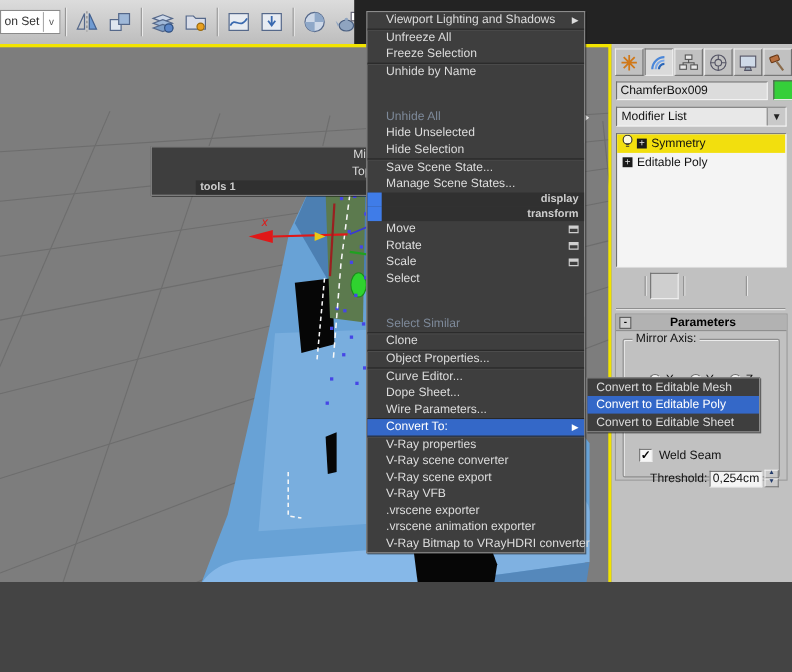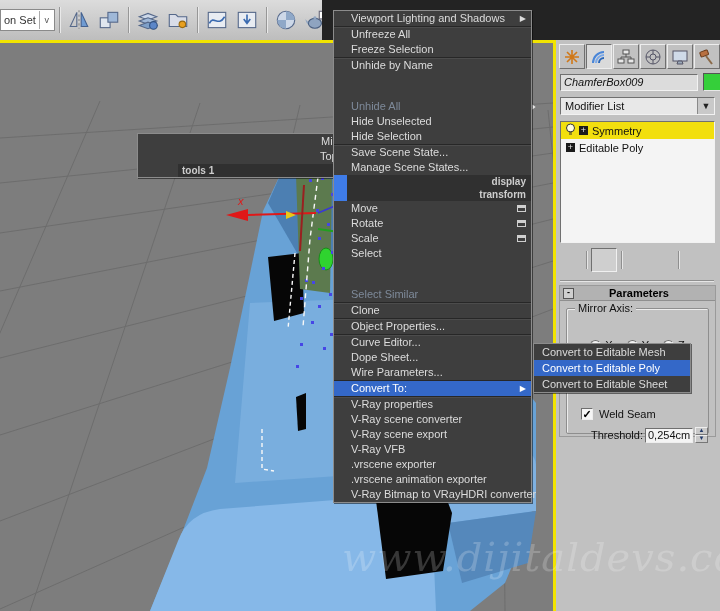--- a/index.html
+++ b/index.html
@@ -1,16 +1,16 @@
 <!DOCTYPE html>
 <html><head>
 <meta charset="utf-8">
 <style>
   html,body{margin:0;padding:0;background:#444;}
-  .screen{position:relative;width:720px;height:611px;overflow:hidden;background:#7d7d7d;
+  .screen{position:relative;width:720px;height:529px;overflow:hidden;background:#7d7d7d;
           font-family:"Liberation Sans",sans-serif;font-size:11px;-webkit-font-smoothing:antialiased;}
 
   
   .toolbar{position:absolute;left:0;top:0;width:720px;height:40px;
            background:linear-gradient(#dcdcdc,#bdbdbd);z-index:10;display:flex;align-items:center;}
   .toolbar-dark{position:absolute;left:322px;top:0;width:398px;height:40px;background:#232323;z-index:11;}
   .tb-combo{display:flex;align-items:center;height:20px;margin-left:0;background:#fff;
             border:1px solid #8a8a8a;color:#333;}
   .tb-combo .txt{padding:0 3px;}
   .tb-combo .arr{width:14px;height:18px;border-left:1px solid #aaa;color:#555;
@@ -28,21 +28,21 @@
 
   
   .cmdpanel{position:absolute;left:556px;top:40px;width:164px;height:571px;background:#c1c1c1;z-index:20;}
   .tabs{position:absolute;left:3px;top:4px;display:flex;}
   .tab{width:24px;height:23px;margin-right:1px;background:#c1c1c1;display:flex;align-items:center;justify-content:center;
        border:1px solid;border-color:#ededed #6f6f6f #6f6f6f #ededed;}
   .tab.active{background:#dadada;border-color:#6f6f6f #ededed #ededed #6f6f6f;}
   .tab svg{width:20px;height:18px;}
   .name-row{position:absolute;left:4px;top:33px;display:flex;align-items:center;}
   .name-field{width:130px;height:15px;background:#dcdcdc;border:1px solid;border-color:#707070 #f2f2f2 #f2f2f2 #707070;
-              color:#111;font-size:11px;padding:0 3px;font-family:"Liberation Sans",sans-serif;font-style:italic;}
+              color:#111;font-size:11px;padding:0 3px;font-family:"Liberation Sans",sans-serif;}
   .swatch{width:16px;height:16px;margin-left:5px;background:#35cf3a;border:1px solid;border-color:#555 #e8e8e8 #e8e8e8 #555;}
   .combo{position:absolute;left:4px;top:57px;width:155px;height:18px;background:#e8e8e8;display:flex;align-items:center;
          border:1px solid;border-color:#707070 #f2f2f2 #f2f2f2 #707070;box-sizing:border-box;}
   .combo .txt{flex:1;padding-left:4px;color:#111;}
   .combo .btn{width:16px;height:100%;background:#c9c9c9;border-left:1px solid #8a8a8a;color:#222;
               display:flex;align-items:center;justify-content:center;font-size:9px;}
   .stack{position:absolute;left:4px;top:81px;width:155px;height:122px;background:#f4f4f4;box-sizing:border-box;
          border:1px solid;border-color:#707070 #f2f2f2 #f2f2f2 #707070;overflow:hidden;}
   .stack-row{height:17px;display:flex;align-items:center;color:#111;}
   .stack-row.selected{background:#f2df0e;}

